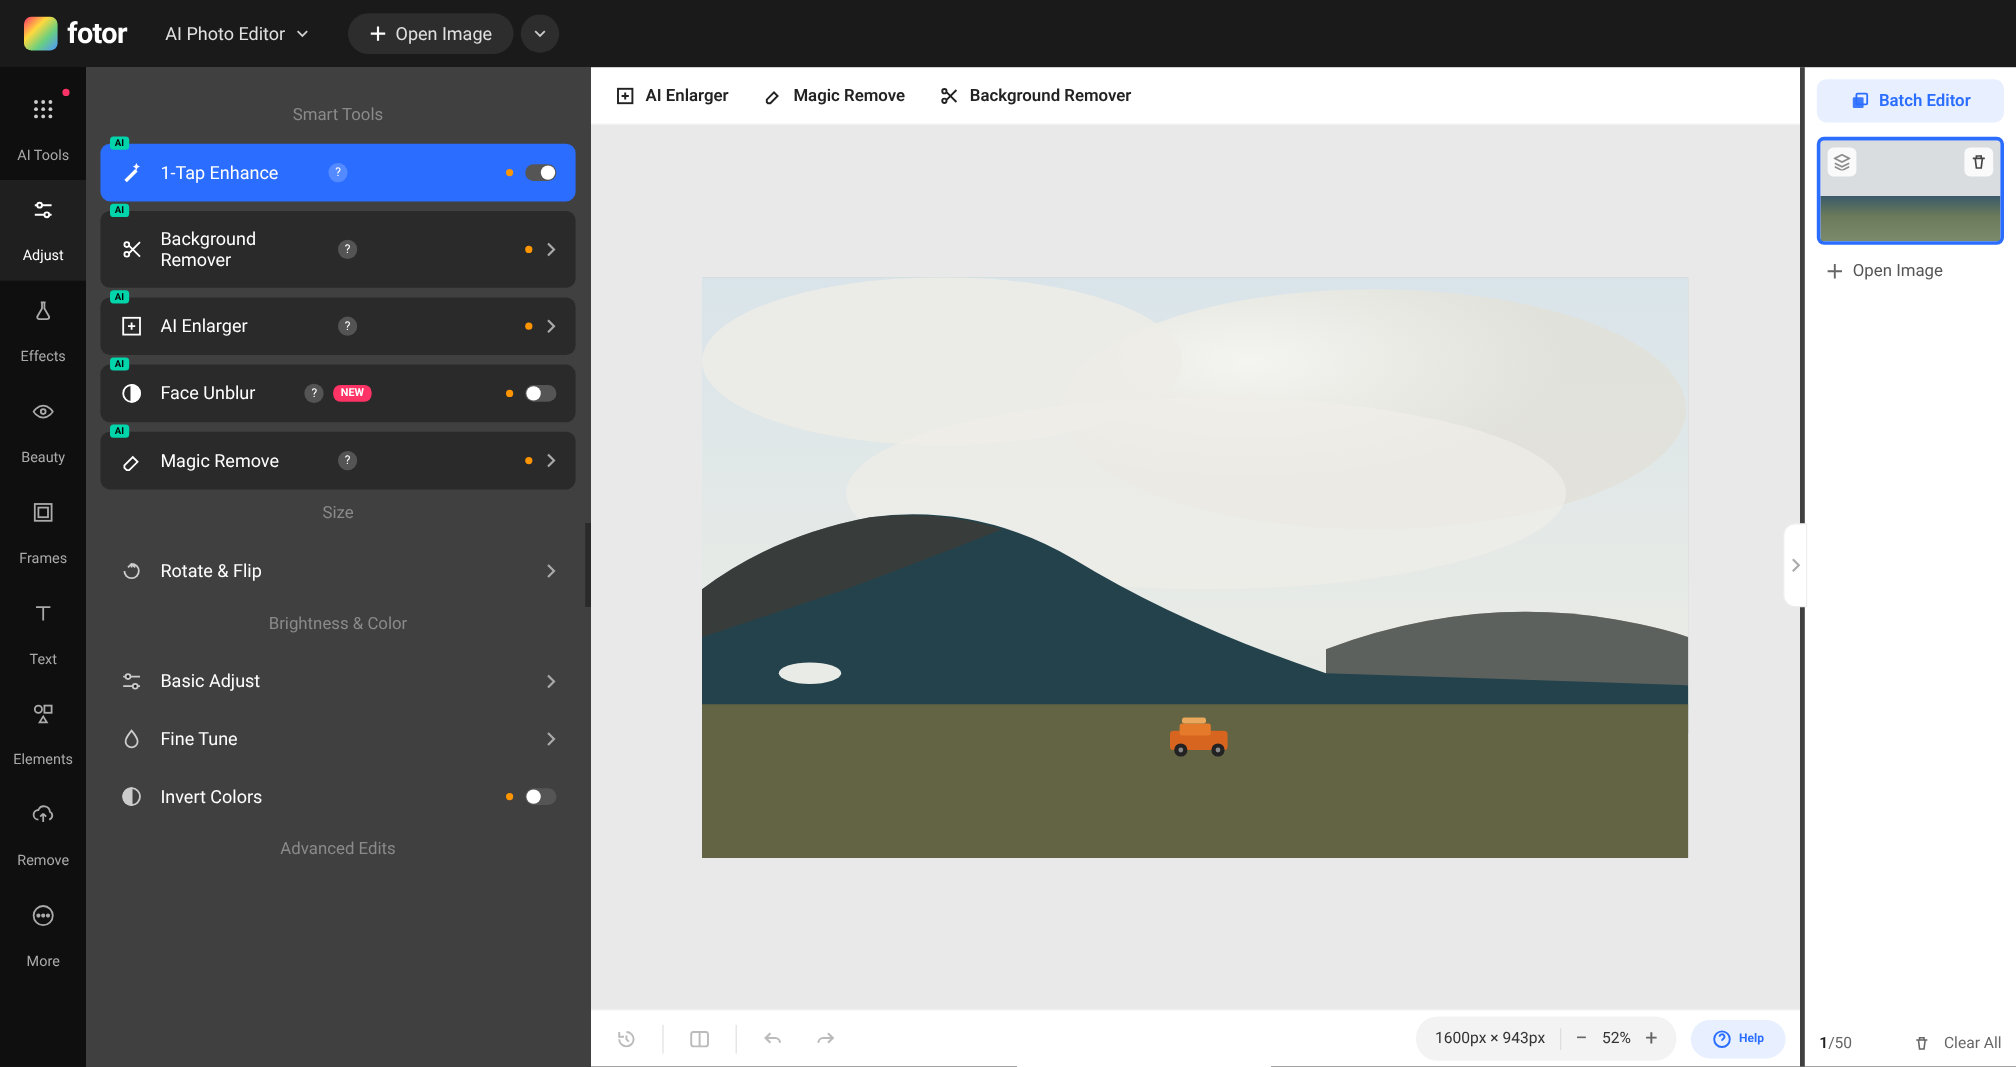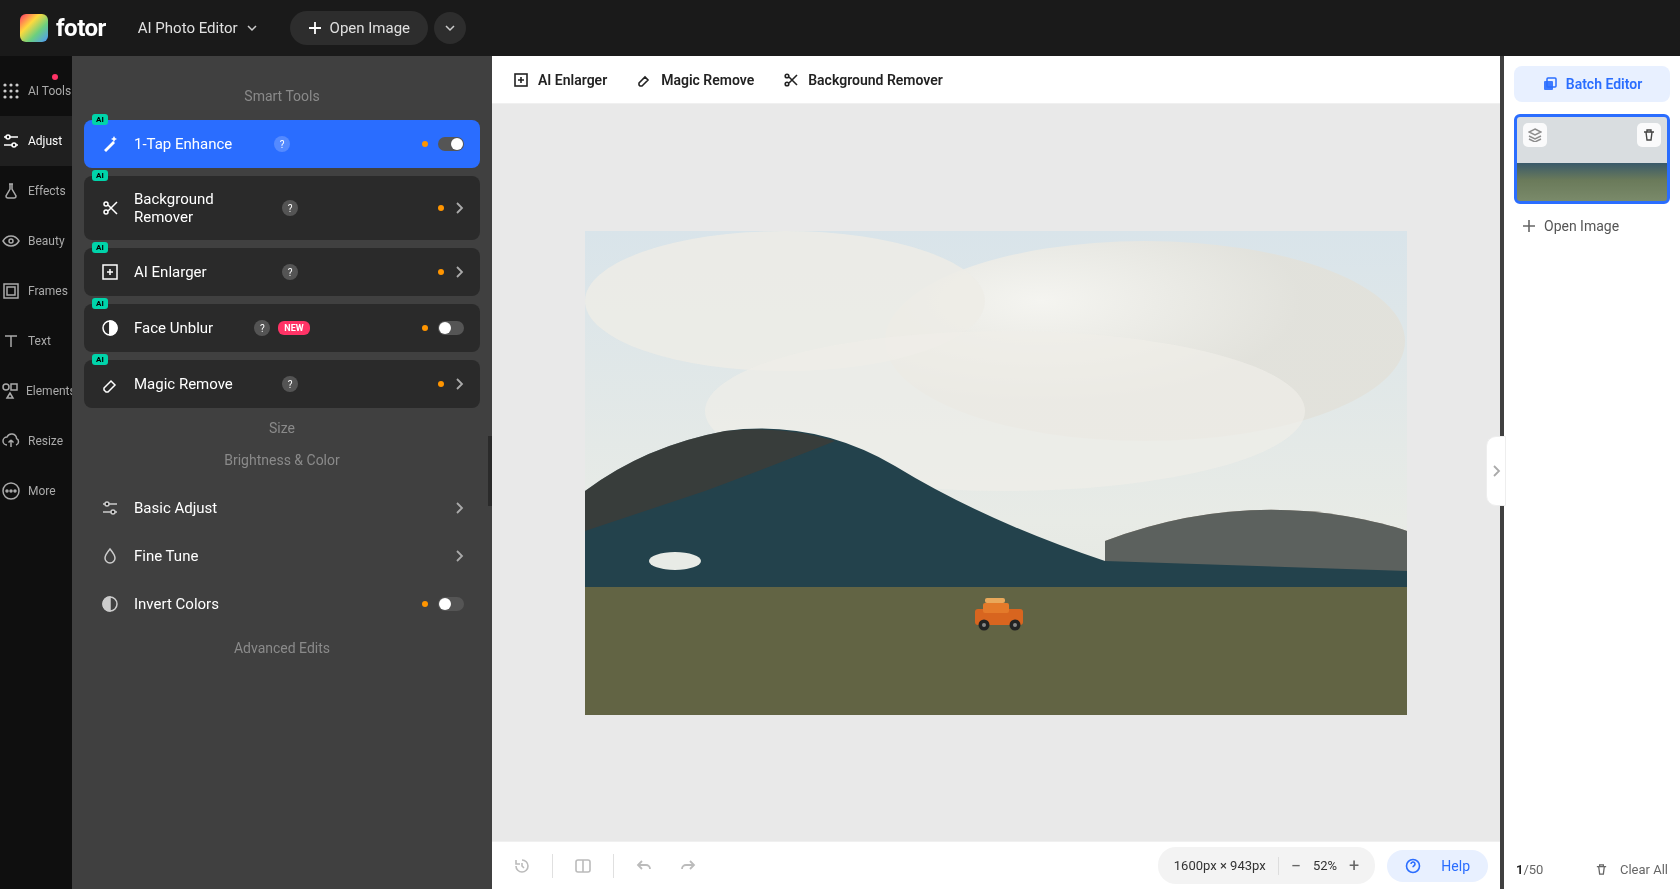--- a/index.html
+++ b/index.html
@@ -10,21 +10,21 @@
 .logo { display: flex; align-items: center; gap: 8px; }
 .logo-icon { width: 28px; height: 28px; border-radius: 6px; background: linear-gradient(135deg, #ff3366 0%, #ffd93d 35%, #6bcf7f 65%, #4d96ff 100%); }
 .logo-text { color: #fff; font-size: 24px; font-weight: 700; letter-spacing: -0.5px; text-align: right; }
 .header-btn { display: flex; align-items: center; gap: 8px; color: #e0e0e0; font-size: 15px; cursor: pointer; padding: 8px 12px; border-radius: 6px; }
 .header-btn.pill { background: #2d2d2d; border-radius: 20px; padding: 8px 18px; }
 .chevron-btn { background: #2d2d2d; width: 32px; height: 32px; border-radius: 16px; display: flex; align-items: center; justify-content: center; }
 
 
 .body { display: flex; height: calc(100% - 56px); }
 .nav-rail { width: 72px; background: #0f0f0f; display: flex; flex-direction: column; padding-top: 10px; }
-.nav-item { display: flex; flex-direction: row; align-items: center; gap: 6px; padding: 14px 0; color: #aaa; font-size: 12px; cursor: pointer; position: relative; }
+.nav-item { display: flex; flex-direction: column; align-items: center; gap: 20px; padding: 14px 0; color: #aaa; font-size: 12px; cursor: pointer; position: relative; }
 .nav-item.active { background: #1f1f1f; color: #fff; }
 .nav-item .dot-red { position: absolute; top: 8px; right: 14px; width: 6px; height: 6px; background: #ff3366; border-radius: 50%; }
 .nav-icon { width: 22px; height: 22px; display: flex; align-items: center; justify-content: center; }
 
 
 .tools-panel { width: 420px; background: #404040; padding: 20px 12px; overflow-y: auto; position: relative; }
 .section-title { color: #8a8a8a; font-size: 14px; text-align: center; margin: 12px 0 16px 0; }
 .tool-item { display: flex; align-items: center; background: #2a2a2a; border-radius: 8px; padding: 14px 16px; margin-bottom: 8px; cursor: pointer; position: relative; }
 .tool-item.active { background: #2a6dff; }
 .tool-item .tool-icon { width: 20px; height: 20px; margin-right: 14px; display: flex; align-items: center; justify-content: center; color: #fff; }
@@ -54,21 +54,21 @@
 .ct-item { display: flex; align-items: center; gap: 8px; color: #222; font-size: 14px; font-weight: 600; cursor: pointer; }
 .ct-icon { width: 18px; height: 18px; display: flex; align-items: center; justify-content: center; }
 .canvas-main { flex: 1; background: #e9e9e9; display: flex; align-items: center; justify-content: center; position: relative; overflow: hidden; }
 .canvas-image { width: 822px; height: 484px; background: #cfd8d4; position: relative; overflow: hidden; }
 .canvas-footer { height: 48px; display: flex; align-items: center; padding: 0 12px; border-top: 1px solid #f0f0f0; }
 .footer-left { display: flex; align-items: center; gap: 8px; }
 .icon-btn { width: 36px; height: 36px; border-radius: 8px; display: flex; align-items: center; justify-content: center; color: #999; cursor: pointer; }
 .divider-v { width: 1px; height: 24px; background: #e0e0e0; margin: 0 4px; }
 .footer-right { margin-left: auto; display: flex; align-items: center; gap: 12px; }
 .dim-pill { background: #f3f3f3; border-radius: 18px; padding: 8px 16px; color: #333; font-size: 13px; display: flex; align-items: center; gap: 12px; }
-.help-pill { background: #e8f0ff; border-radius: 18px; padding: 8px 18px; color: #2a6dff; font-size: 14px; font-weight: 400; display: flex; align-items: center; gap: 20px; cursor: pointer; }
+.help-pill { background: #e8f0ff; border-radius: 18px; padding: 8px 18px; color: #2a6dff; font-size: 10px; font-weight: 700; display: flex; align-items: center; gap: 6px; cursor: pointer; }
 
 
 .right-panel { width: 180px; background: #fff; border-left: 4px solid #404040; display: flex; flex-direction: column; padding: 10px; position: relative; }
 .batch-btn { background: #e8f0ff; color: #2a6dff; font-size: 14px; font-weight: 600; padding: 10px 14px; border-radius: 8px; display: flex; align-items: center; justify-content: center; gap: 8px; cursor: pointer; }
 .thumb { margin-top: 12px; border: 3px solid #2a6dff; border-radius: 6px; height: 90px; background: linear-gradient(to bottom, #d9dde0 0%, #d9dde0 55%, #3a5a6a 55%, #6a7a5a 75%, #7a8a6a 100%); position: relative; }
 .thumb-btn { position: absolute; top: 6px; width: 24px; height: 24px; border-radius: 5px; background: rgba(255,255,255,0.85); display: flex; align-items: center; justify-content: center; color: #444; cursor: pointer; }
 .thumb-btn.left { left: 6px; }
 .thumb-btn.right { right: 6px; }
 .open-img-right { display: flex; align-items: center; gap: 8px; color: #555; font-size: 14px; padding: 14px 8px; cursor: pointer; }
 .right-footer { margin-top: auto; display: flex; align-items: center; justify-content: space-between; font-size: 13px; color: #666; padding: 6px 2px 2px 2px; }
@@ -186,21 +186,21 @@
         </span>
       <span>Elements</span>
     </div>
     <div class="nav-item">
       <span class="nav-icon">
           <svg width="20" height="20" viewBox="0 0 20 20" stroke="#aaa" fill="none" stroke-width="1.5">
             <path d="M6 14a4 4 0 010-8 5 5 0 019.6 1.5A3.5 3.5 0 0115 14"></path>
             <path d="M10 16V9m0 0l-2.5 2.5M10 9l2.5 2.5"></path>
           </svg>
         </span>
-      <span>Resize</span>
+      <span>Remove</span>
     </div>
     <div class="nav-item">
       <span class="nav-icon">
           <svg width="20" height="20" viewBox="0 0 20 20" stroke="#aaa" fill="none" stroke-width="1.5">
             <circle cx="10" cy="10" r="8"></circle>
             <circle cx="6" cy="10" r="1" fill="#aaa"></circle>
             <circle cx="10" cy="10" r="1" fill="#aaa"></circle>
             <circle cx="14" cy="10" r="1" fill="#aaa"></circle>
           </svg>
         </span>
@@ -294,20 +294,33 @@
       <span class="dot-orange"></span>
       <span class="chev">
           <svg width="10" height="14" viewBox="0 0 10 14">
             <path d="M3 2l5 5-5 5" fill="none" stroke="#aaa" stroke-width="1.8"></path>
           </svg>
         </span>
     </div>
 
     <div class="section-title">Size</div>
 
+    <div class="plain-item">
+      <span class="tool-icon">
+          <svg width="18" height="18" viewBox="0 0 18 18" stroke="#ccc" fill="none" stroke-width="1.5">
+            <path d="M3 9a6 6 0 106-6v3m0-3L6 6m3-3l3 3"></path>
+          </svg>
+        </span>
+      <span class="tool-label">Rotate &amp; Flip</span>
+      <span class="chev">
+          <svg width="10" height="14" viewBox="0 0 10 14">
+            <path d="M3 2l5 5-5 5" fill="none" stroke="#aaa" stroke-width="1.8"></path>
+          </svg>
+        </span>
+    </div>
 
     <div class="section-title">Brightness &amp; Color</div>
 
     <div class="plain-item">
       <span class="tool-icon">
           <svg width="18" height="18" viewBox="0 0 18 18" stroke="#ccc" fill="none" stroke-width="1.5">
             <path d="M2 5h14M2 13h14"></path>
             <circle cx="6" cy="5" r="2" fill="#1f1f1f"></circle>
             <circle cx="12" cy="13" r="2" fill="#1f1f1f"></circle>
           </svg>

